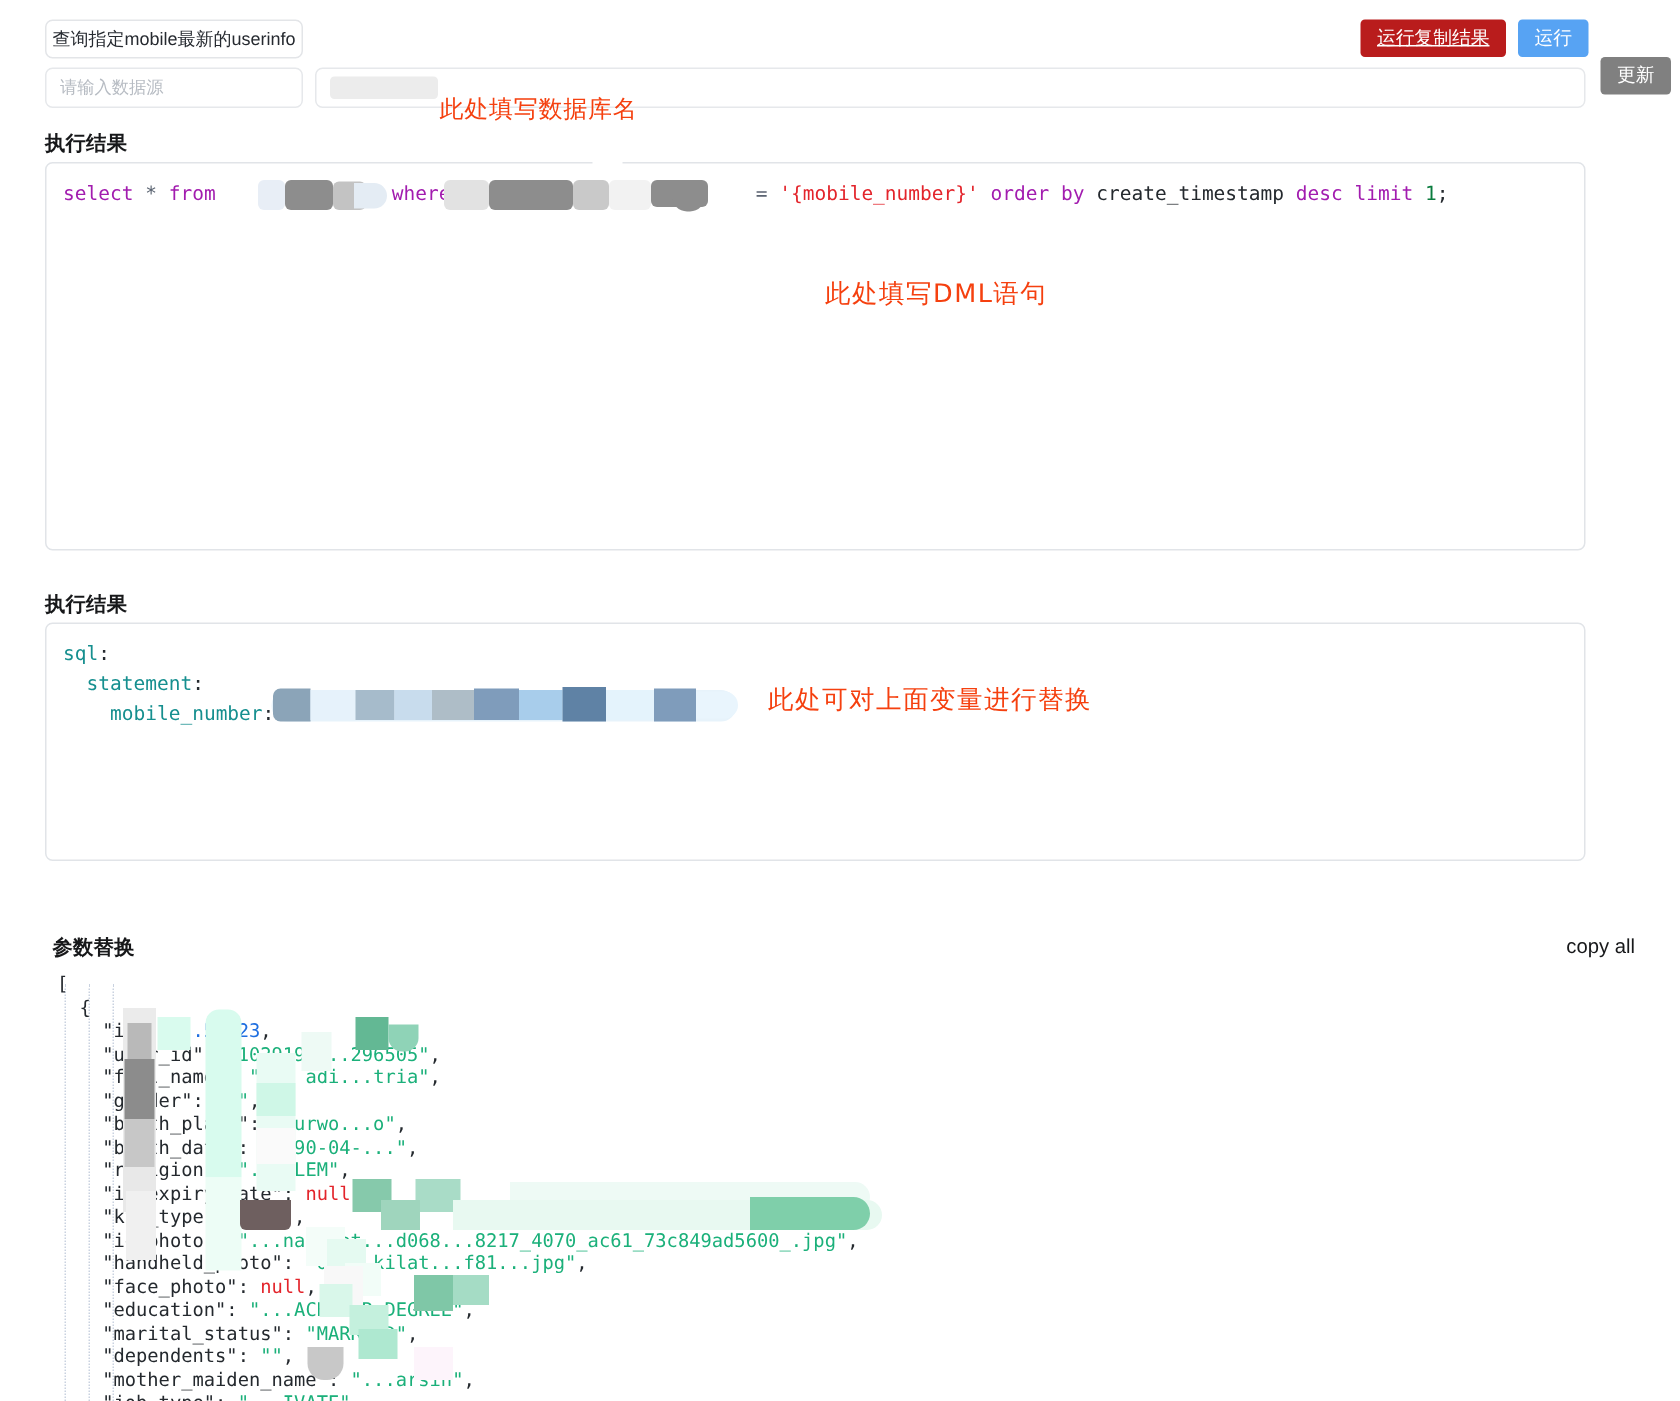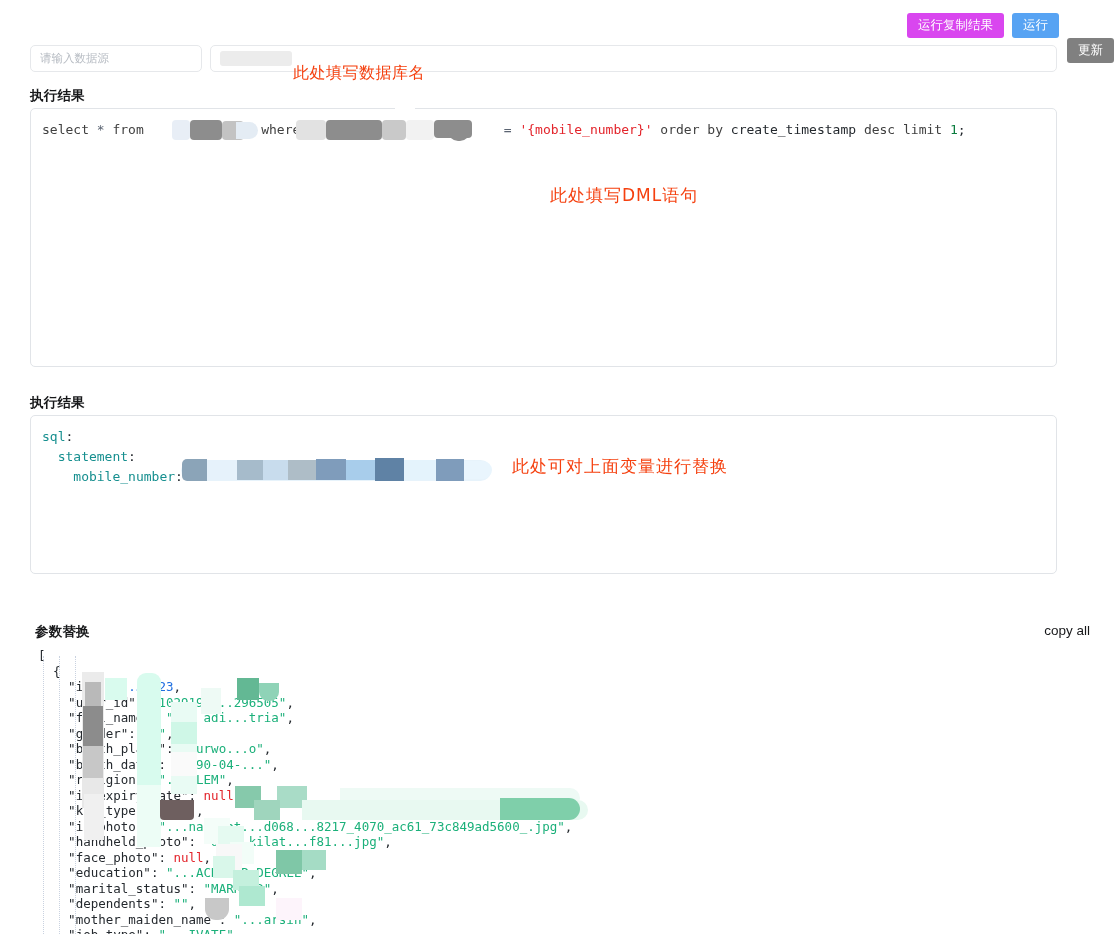--- a/index.html
+++ b/index.html
@@ -25,21 +25,21 @@
     display: flex; align-items: center; justify-content: center;
     white-space: nowrap;
   }
   .btn-group { position: absolute; right: 6px; top: 13px; display: flex; gap: 8px; }
   .btn {
     height: 25px; border-radius: 3px; border: none;
     font-size: 12.5px; color: #ffffff;
     display: flex; align-items: center; justify-content: center;
     padding: 0 11px; white-space: nowrap; cursor: pointer;
   }
-  .btn-primary { background: #d946ef; }
+  .btn-primary { background: #b91c1c; text-decoration: underline; }
   .btn-light   { background: #57a3f3; }
   .btn-grey    { background: #808080; margin-top: 25px; }
 
   
   .ds-row { position: absolute; left: 0; top: 45px; width: 1120px; height: 28px; }
   .input-box {
     position: absolute; height: 27px;
     border: 1px solid #e6e8eb; border-radius: 5px;
     background: #fff; font-size: 12px; color: #262a30;
     display: flex; align-items: center; padding: 0 9px;
@@ -69,21 +69,21 @@
     position: absolute; left: 395px; top: 107px;
     width: 20px; height: 3px; background: #ffffff;
   }
 
   pre.code {
     margin: 0; padding: 11px 0 0 11px;
     font-family: "DejaVu Sans Mono", "Liberation Mono", monospace;
     font-size: 13px; line-height: 20px;
     color: #24292e; white-space: pre; position: relative;
   }
-  .kw   { color: #404040; }
+  .kw   { color: #a21caf; }
   .op   { color: #5b6472; }
   .str  { color: #e3242b; }
   .num  { color: #0a7c3e; }
   .plain{ color: #24292e; }
 
   pre.yaml-code {
     margin: 0; padding: 11px 0 0 11px;
     font-family: "DejaVu Sans Mono", "Liberation Mono", monospace;
     font-size: 13px; line-height: 20px;
     color: #24292e; white-space: pre; position: relative;
@@ -134,20 +134,21 @@
   .mask { position: absolute; pointer-events: none; }
   .mask-g { border-radius: 4px; }
   .mask-t { border-radius: 10px; }
 </style>
 </head>
 <body>
 
 <div class="page">
 
   <div class="toolbar">
+    <div class="name-pill">查询指定mobile最新的userinfo</div>
 
     <div class="btn-group">
       <div class="btn btn-primary">运行复制结果</div>
       <div class="btn btn-light">运行</div>
       <div class="btn btn-grey">更新</div>
     </div>
   </div>
 
   <div class="ds-row">
     <div class="input-box input-ds">

